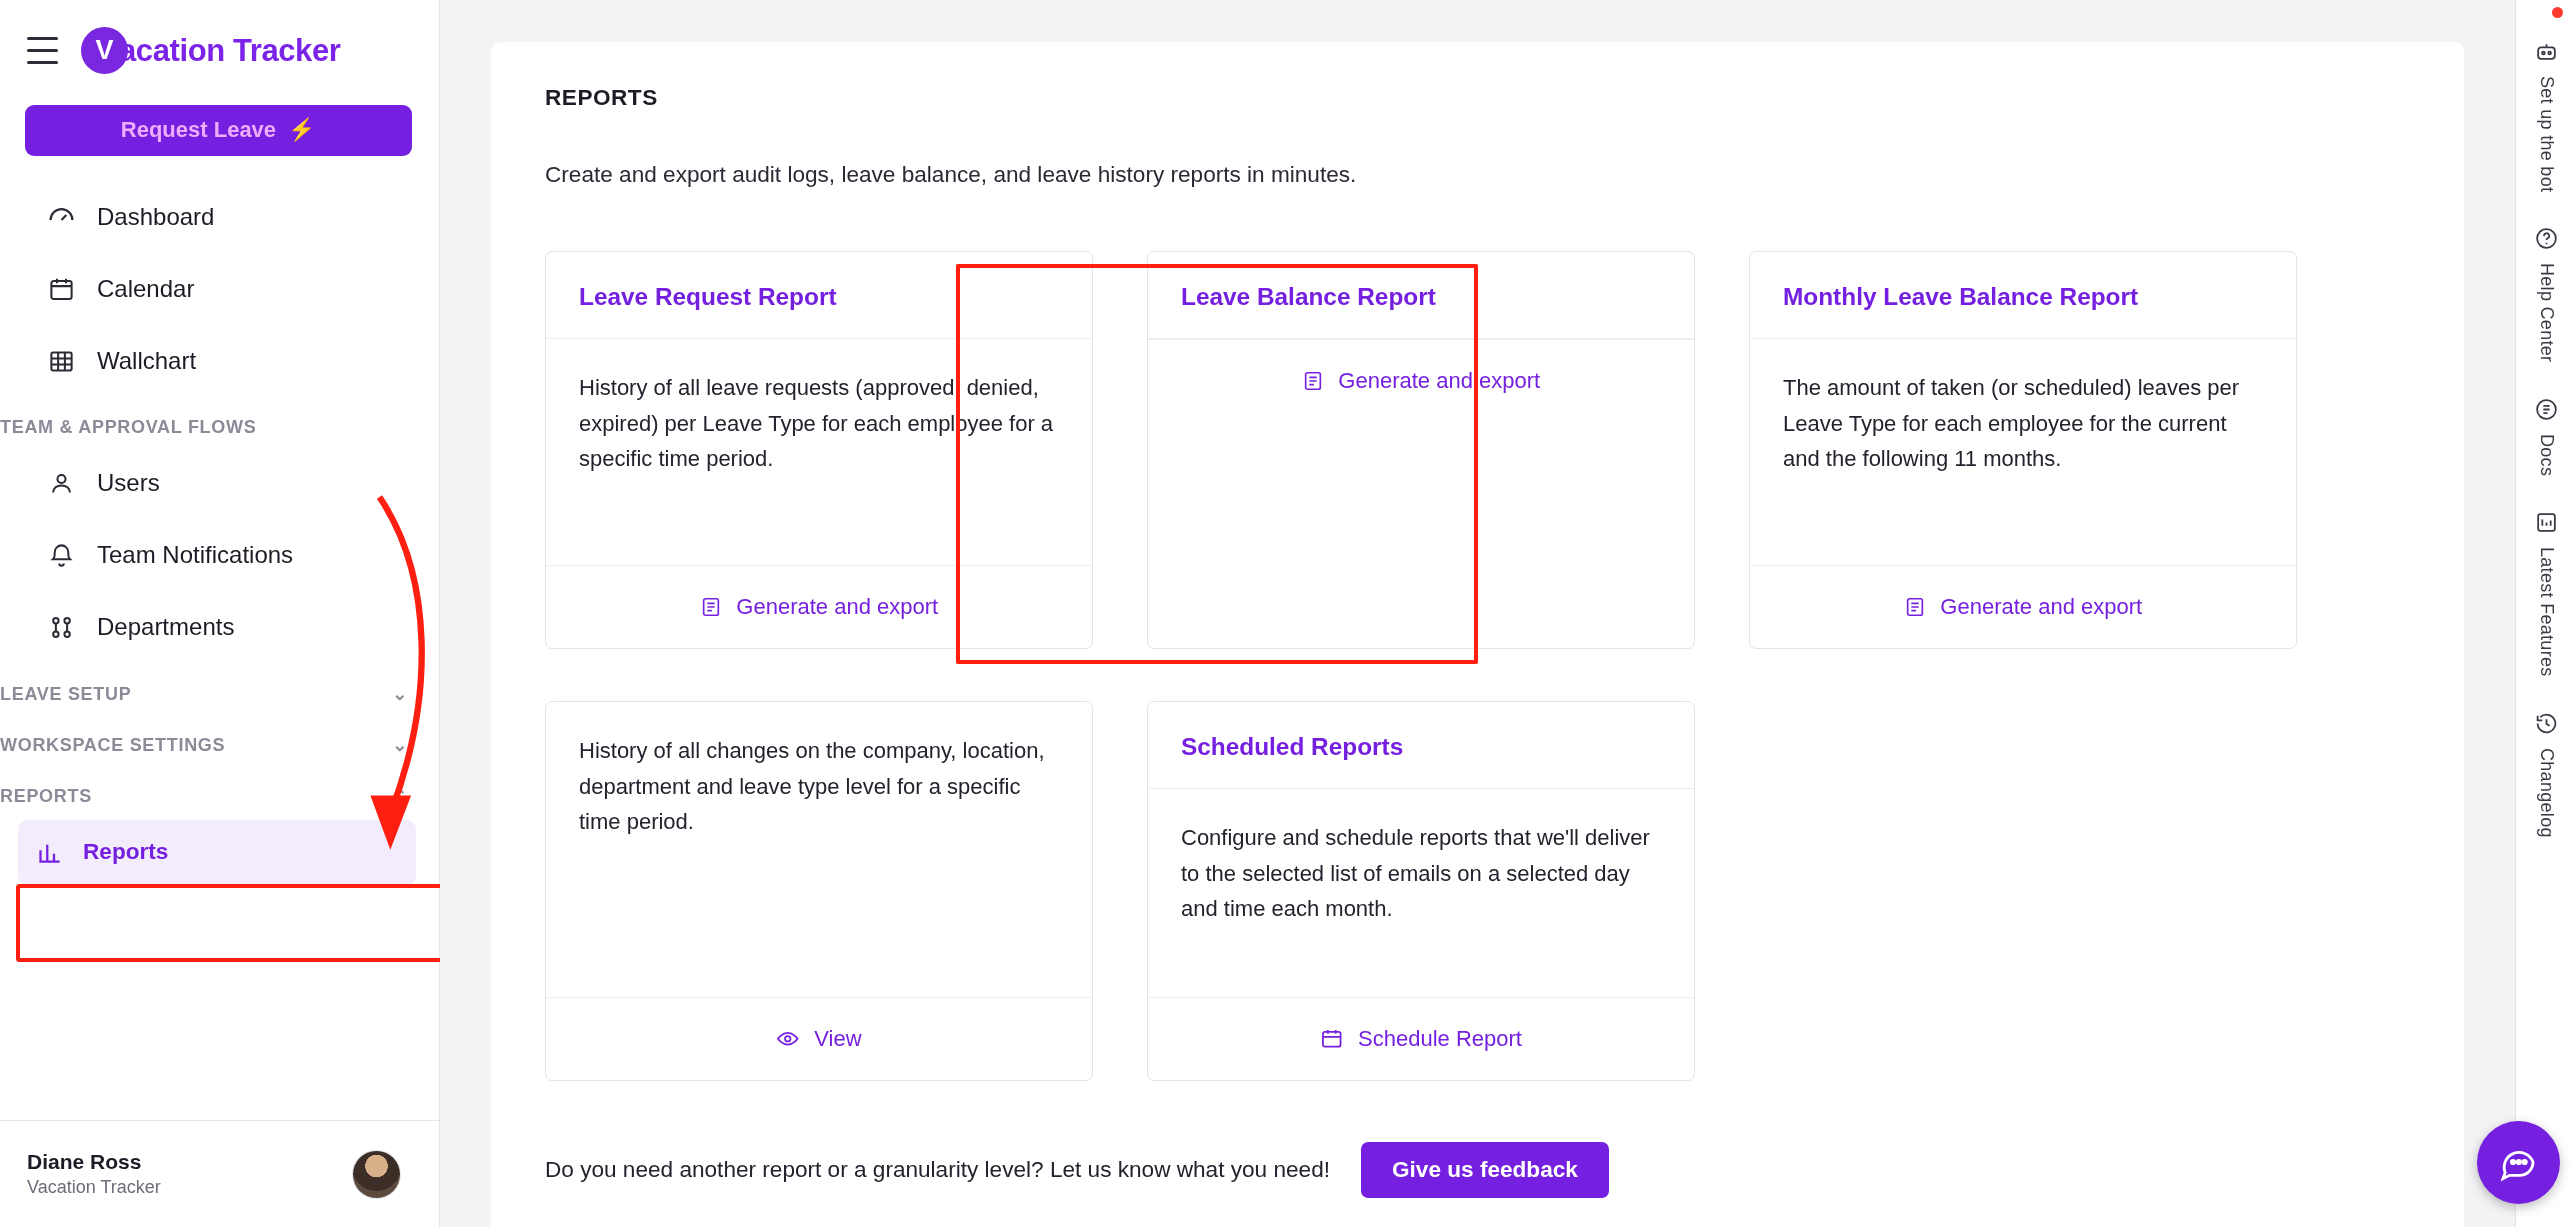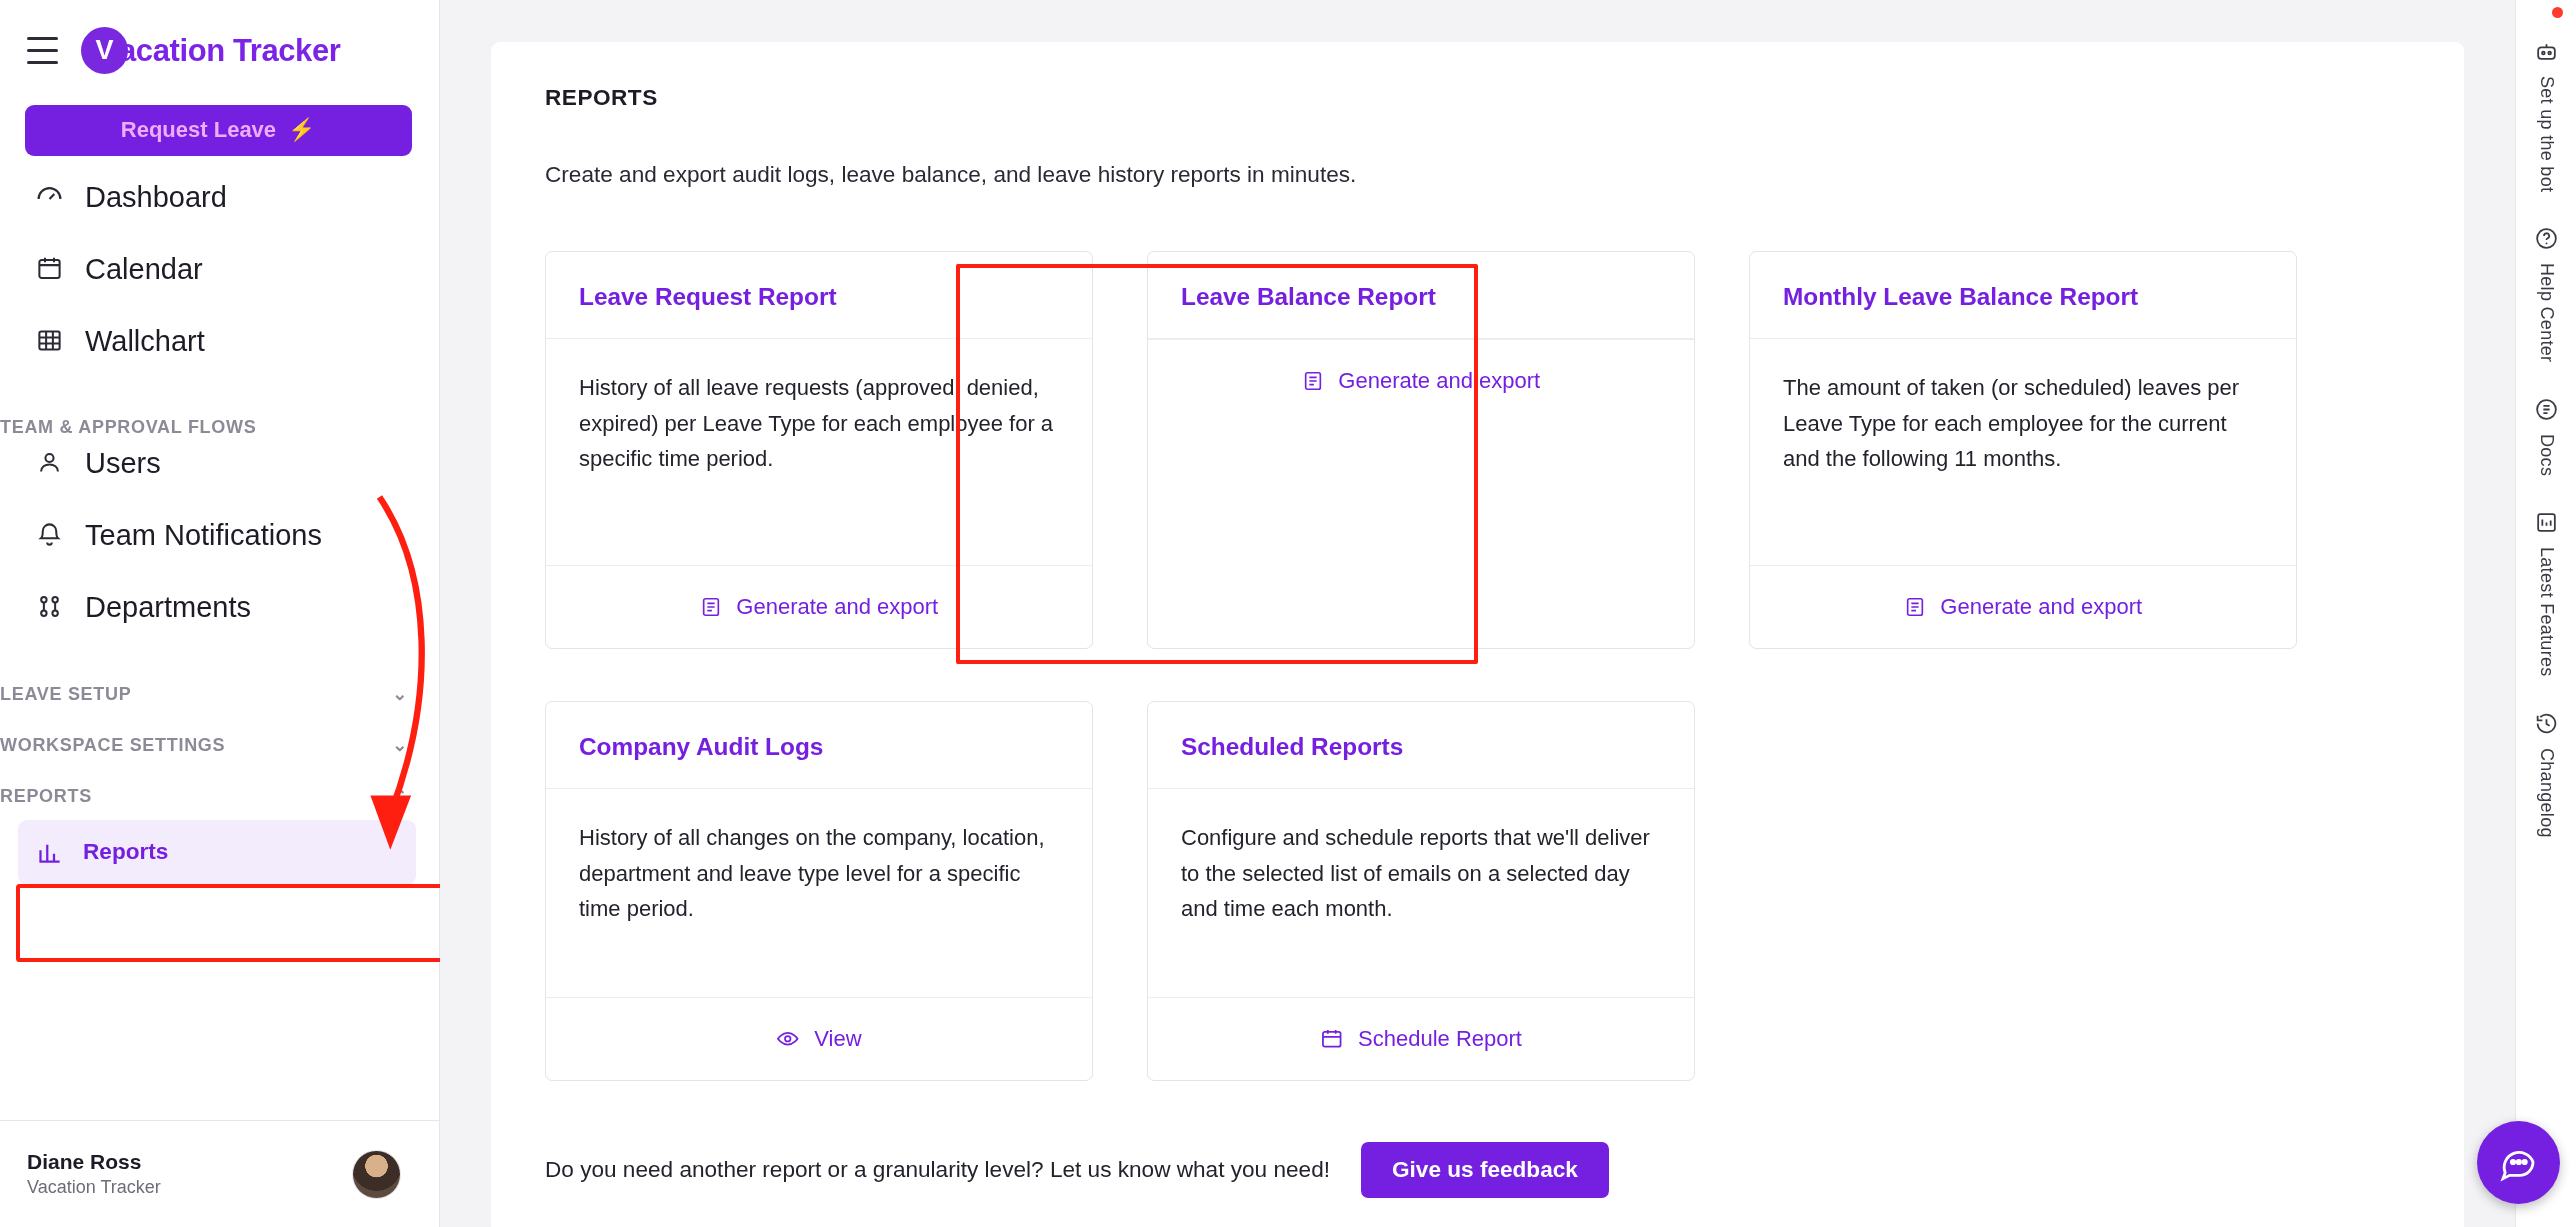--- a/index.html
+++ b/index.html
@@ -35,23 +35,23 @@
   .request-btn {
     margin: 16.3px 27px 9px 25px; height: 51px; border-radius: 9px;
     background: #7520e0; color: #f0abfc; font-size: 22px; font-weight: bold;
     display: flex; align-items: center; justify-content: center; gap: 12.7px;
     cursor: pointer; border: none;
   }
   .bolt { font-size: 22px; }
 
   .nav { padding: 16.3px 0 0 0; }
   .nav-item {
-    display: flex; gap: 20px;
-    height: 72px; padding: 0 27px 0 34px; cursor: pointer;
-    font-size: 29px; color: #1c1c26;
+    display: flex; align-items: center; gap: 20px;
+    height: 72px; padding: 0 27px 0 46px; cursor: pointer;
+    font-size: 24px; color: #1c1c26;
   }
   .nav-item .ico { width: 31px; height: 31px; display: flex; align-items: center; justify-content: center; color: #2b2b35; }
 
   .nav-section {
     display: flex; align-items: center; justify-content: space-between;
     padding: 20px 31px 9px 0; font-size: 18px; letter-spacing: 0.7px;
     color: #8b8b98; font-weight: bold; text-transform: uppercase; cursor: pointer;
   }
   .nav-section .chev { font-size: 18px; color: #8b8b98; }
 
@@ -323,23 +323,20 @@
               </svg>
             </span>
             <span>Generate and export</span>
           </div>
         </div>
       </div>
 
       <div class="grid row2">
 
         <div class="card">
-          <div class="card-head">
-            <div class="card-title">Company Audit Logs</div>
-          </div>
           <div class="card-body">History of all changes on the company, location, department and leave type level for a specific time period.</div>
           <div class="card-foot">
             <span class="ico">
               <svg width="23.5" height="23.5" viewBox="0 0 24 24" fill="none" stroke="currentColor" stroke-width="1.8">
                 <path d="M2 12s3.8-6 10-6 10 6 10 6-3.8 6-10 6-10-6-10-6z"></path>
                   <circle cx="12" cy="12" r="2.8"></circle>
               </svg>
             </span>
             <span>View</span>
           </div>

